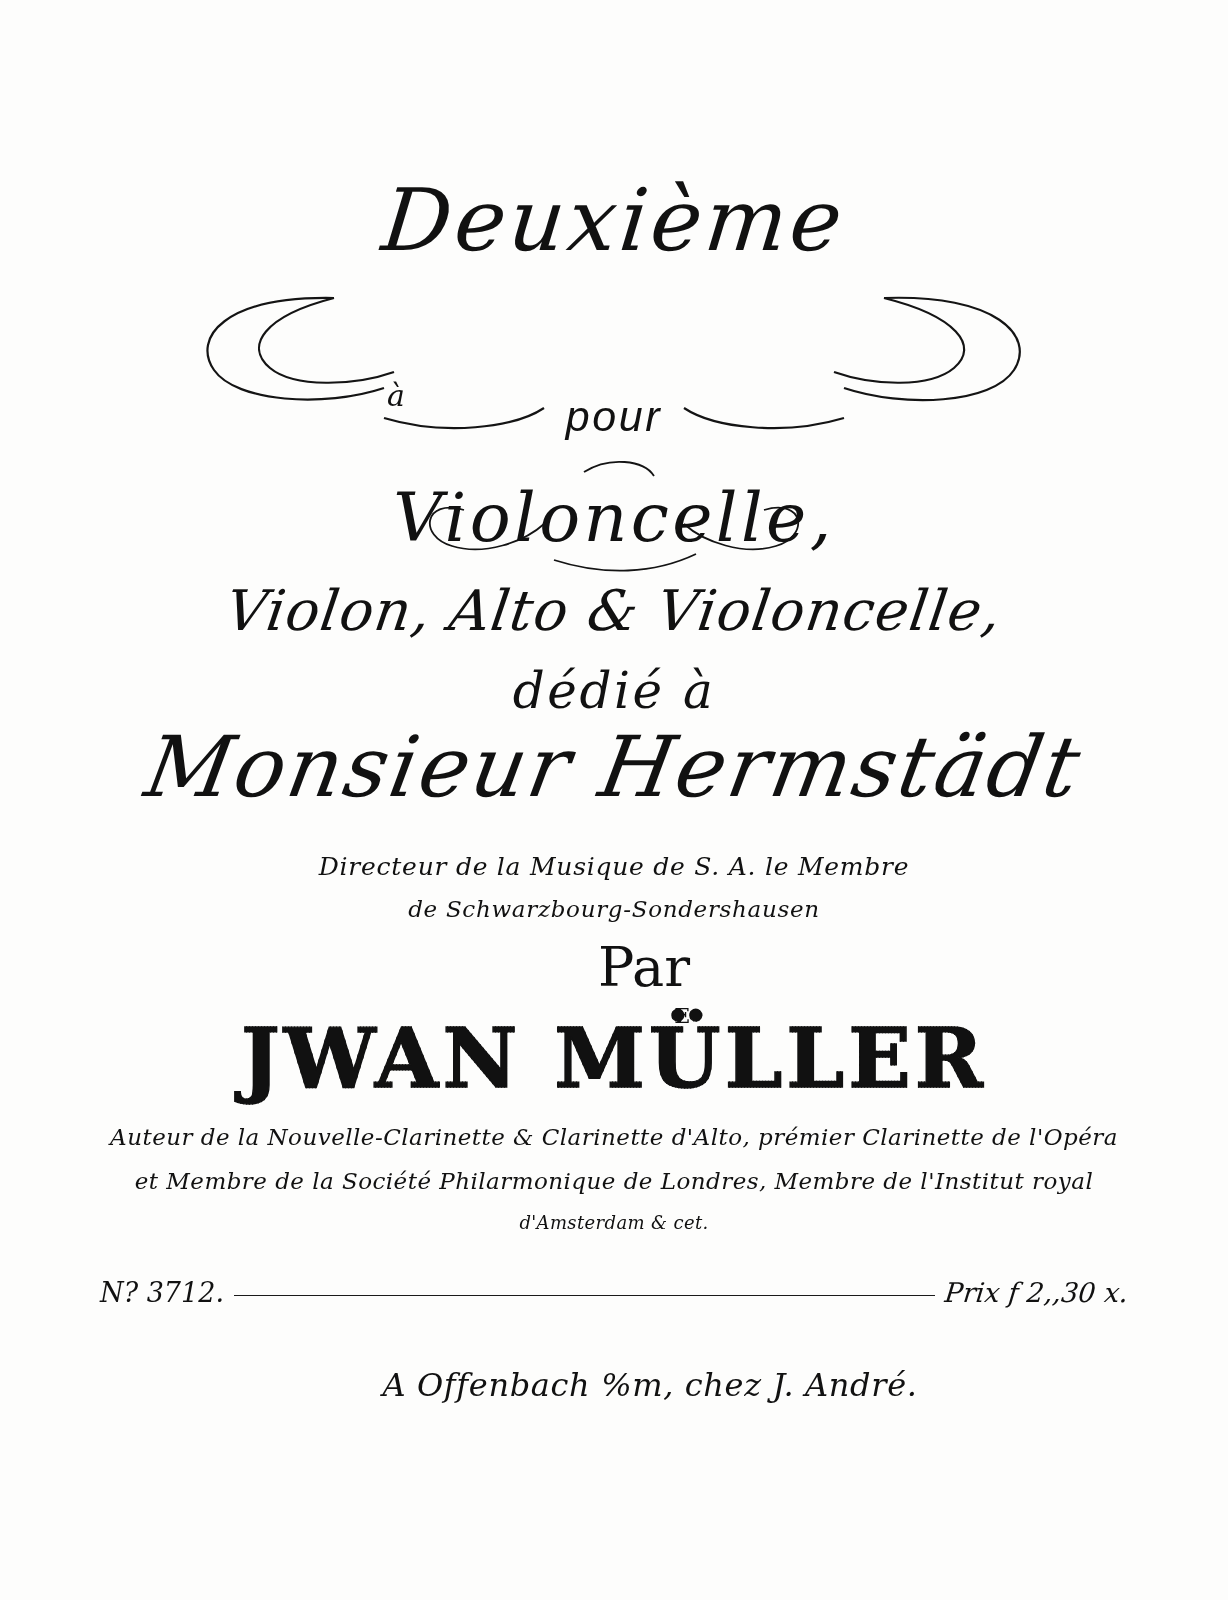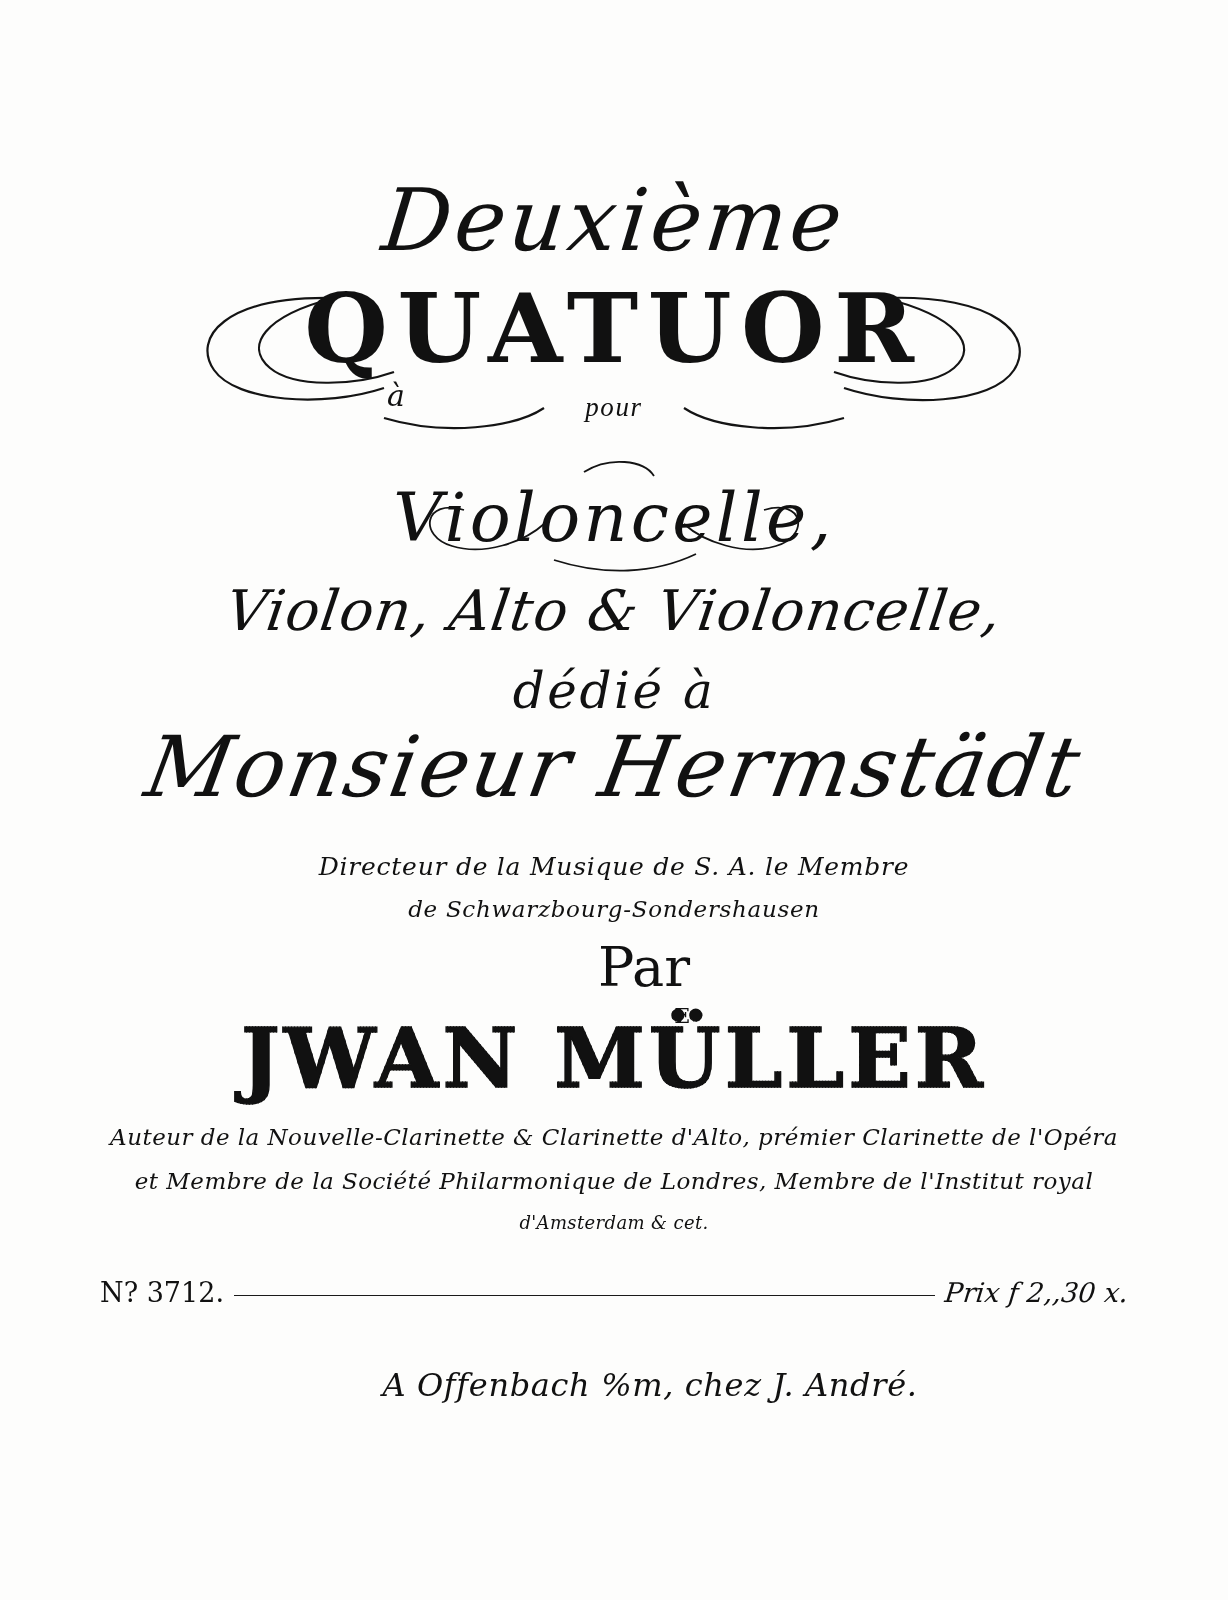--- a/index.html
+++ b/index.html
@@ -77,22 +77,22 @@
     width: 100%;
     text-align: center;
     font-family: "DejaVu Serif", serif;
     font-style: italic;
     font-size: 30px;
   }
   .a-mark span { position: relative; left: -218px; }
 
   .pour {
     top: 392px;
-    font-size: 27px;
-    font-family: Liberation Serif, serif;
+    font-size: 43px;
+    font-family: Liberation Sans, sans-serif;
     font-style: italic;
     letter-spacing: 0.06em;
   }
 
   .clarinette {
     top: 478px;
     font-size: 68px;
     font-family: "DejaVu Serif", serif;
     font-style: italic;
     letter-spacing: 0.05em;
@@ -200,20 +200,21 @@
     top: 1272px;
     left: 100px;
     right: 100px;
     height: 40px;
     display: flex;
     align-items: center;
     gap: 10px;
   }
   .plate-num {
     font-family: "DejaVu Serif", serif;
+    font-style: italic;
     font-size: 27px;
     white-space: nowrap;
   }
   .plate-rule {
     flex: 1;
     height: 0;
     border-top: 1.6px solid #1a1a1a;
     position: relative;
     top: 3px;
   }
@@ -245,23 +246,20 @@
     <svg viewBox="0 0 860 175" xmlns="http://www.w3.org/2000/svg" fill="none" stroke="#141414" stroke-width="2.2">
       <path d="M150 30 C 40 28, 8 70, 30 102 C 52 134, 140 140, 200 120"></path>
       <path d="M150 30 C 80 48, 60 78, 86 100 C 110 120, 170 118, 210 104"></path>
       <path d="M700 30 C 812 26, 852 68, 830 102 C 808 136, 720 140, 660 120"></path>
       <path d="M700 30 C 772 48, 796 78, 770 100 C 746 120, 690 118, 650 104"></path>
       <path d="M200 150 C 260 168, 330 160, 360 140"></path>
       <path d="M660 150 C 600 168, 530 160, 500 140"></path>
     </svg>
   </div>
 
-  <div class="line quatuor-wrap">
-    <span class="quatuor">QUATUOR</span>
-  </div>
 
   <div class="a-mark">
     <span>à</span>
   </div>
 
   <div class="line pour">pour</div>
 
   <div class="clarinette-flourish">
     <svg viewBox="0 0 420 130" xmlns="http://www.w3.org/2000/svg" fill="none" stroke="#141414" stroke-width="1.8">
       <path d="M180 22 C 205 6, 240 10, 250 26"></path>

